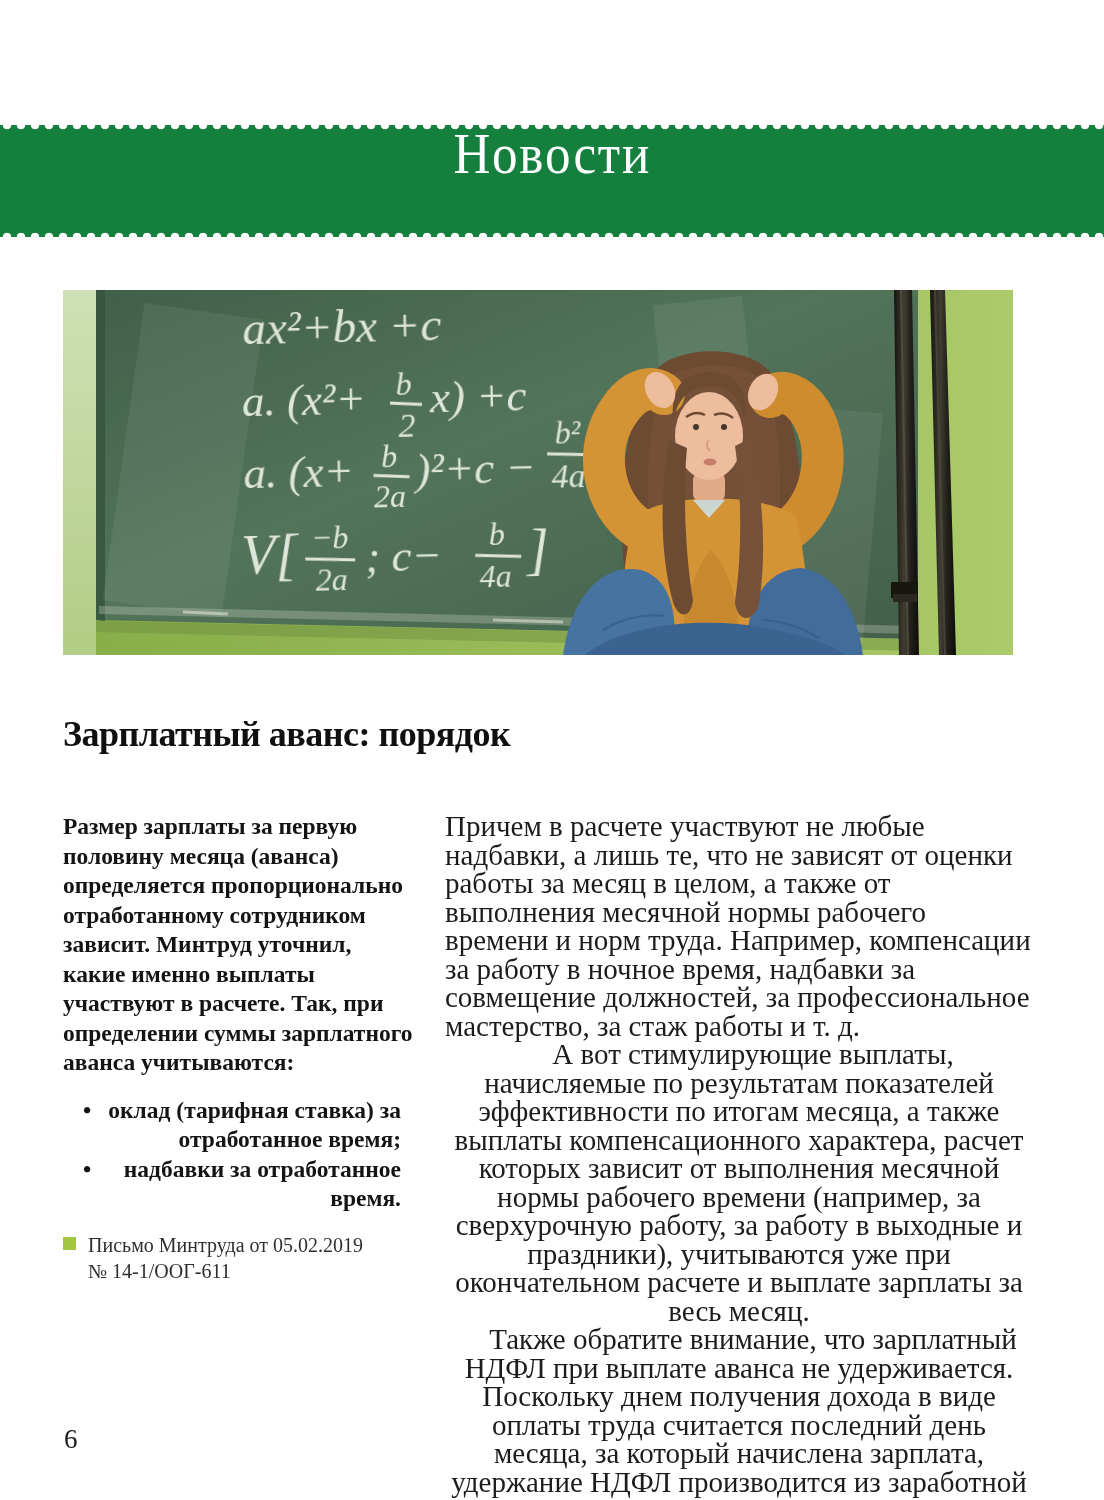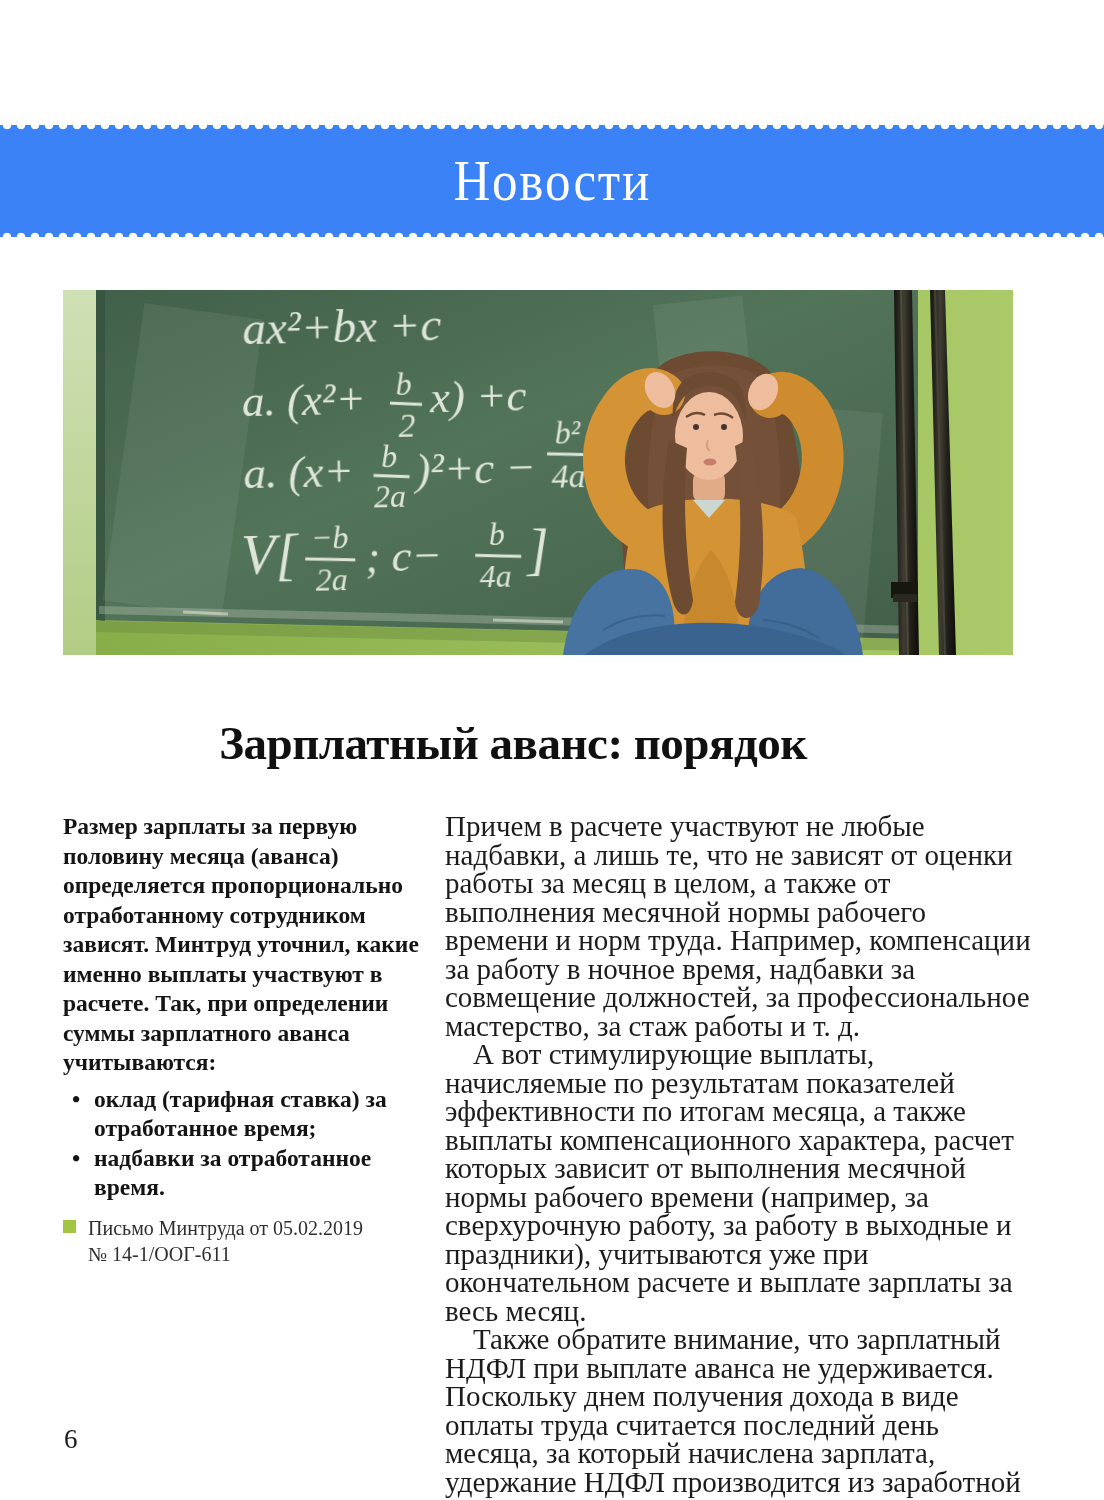--- a/index.html
+++ b/index.html
@@ -2,58 +2,58 @@
 <html lang="ru"><head>
 <meta charset="utf-8">
 <style>
   html,body{margin:0;padding:0;}
   body{
     width:1104px;height:1500px;position:relative;background:#ffffff;
     font-family:"Liberation Serif","DejaVu Serif",serif;color:#1a1a1a;overflow:hidden;
   }
   
   .banner{
-    position:absolute;left:0;top:125px;width:100%;height:112px;background:#3b82f6;
-    display:flex;align-items:center;justify-content:center;
+    position:absolute;left:0;top:125px;width:100%;height:112px;background:#15803d;
+    display:flex;align-items:flex-start;justify-content:center;
   }
   .banner::before,.banner::after{
     content:"";position:absolute;left:0;right:0;height:9px;pointer-events:none;
     background-repeat:repeat-x;background-size:14px 9px;
   }
   .banner::before{top:0;background-image:radial-gradient(circle at 7px 0px,#ffffff 0 4px,rgba(255,255,255,0) 4.6px);}
   .banner::after{bottom:0;background-image:radial-gradient(circle at 7px 9px,#ffffff 0 4px,rgba(255,255,255,0) 4.6px);}
   .banner h1{
     margin:0;color:#ffffff;font-weight:400;font-size:58px;letter-spacing:2px;
     transform:scaleX(.88);line-height:1;
   }
   
   .photo-wrap{position:absolute;left:63px;top:290px;width:950px;height:365px;}
   .photo-wrap svg{display:block;}
   
   .headline{
     position:absolute;left:63px;top:678px;width:900px;
-    font-size:47px;font-weight:700;line-height:52px;letter-spacing:-.5px;color:#101010;text-align:center;
+    font-size:36px;font-weight:700;line-height:52px;letter-spacing:-.5px;color:#101010;
   }
   .headline span{display:block;}
   
   .columns{position:absolute;left:63px;top:812px;width:978px;display:flex;gap:26px;}
   .col-left{width:356px;flex:0 0 356px;font-weight:700;font-size:23.5px;line-height:29.5px;color:#141414;}
   .col-left .intro{margin:0 0 0 0;}
-  .col-left ul{list-style:none;margin:7px;padding:0;}
+  .col-left ul{list-style:none;margin:18px;padding:0;text-align:right;}
   .col-left li{position:relative;padding-left:24px;}
   .col-left li::before{content:"\2022";position:absolute;left:2px;top:0;}
   .source{
     margin-top:12px;position:relative;padding-left:25px;
     font-weight:400;font-size:20px;line-height:26px;color:#2e2e2e;
   }
   .source .sq{position:absolute;left:0;top:5px;width:13px;height:13px;background:#a4c542;}
   .source span{display:block;}
   .col-right{width:588px;flex:0 0 588px;font-size:29px;line-height:28.5px;color:#1c1c1c;}
   .col-right p{margin:0;}
-  .col-right p.indent{text-indent:28px;}
+  .col-right p.indent{text-indent:28px;text-align:center;}
   
   .page-number{position:absolute;left:64px;top:1424px;font-size:27px;color:#1a1a1a;}
 </style>
 </head>
 <body>
 
 <header class="banner">
   <h1>Новости</h1>
 </header>
 
@@ -172,21 +172,21 @@
     </g>
   </svg>
 </div>
 
 <h2 class="headline">
   <span>Зарплатный аванс: порядок</span>
 </h2>
 
 <div class="columns">
   <div class="col-left">
-    <p class="intro">Размер зарплаты за первую половину месяца (аванса) определяется пропорционально отработанному сотрудником зависят. Минтруд уточнил, какие именно выплаты участвуют в расчете. Так, при определении суммы зарплатного аванса учитываются:</p>
+    <p class="intro">Размер зарплаты за первую половину месяца (аванса) определяется пропорционально отработанному сотрудником зависит. Минтруд уточнил, какие именно выплаты участвуют в расчете. Так, при определении суммы зарплатного аванса учитываются:</p>
     <ul>
       <li>оклад (тарифная ставка) за отработанное время;</li>
       <li>надбавки за отработанное время.</li>
     </ul>
     <div class="source">
       <i class="sq"></i>
       <span>Письмо Минтруда от 05.02.2019</span>
       <span>№ 14-1/ООГ-611</span>
     </div>
   </div>

